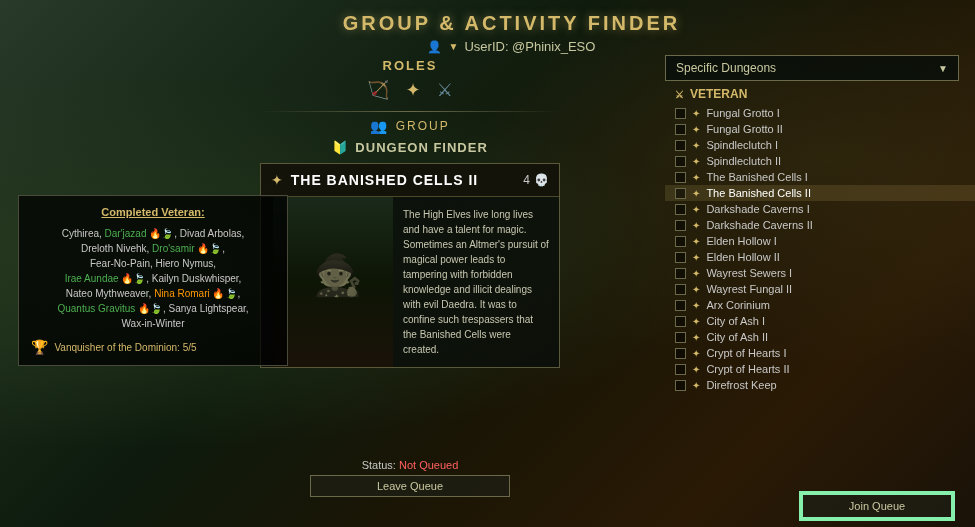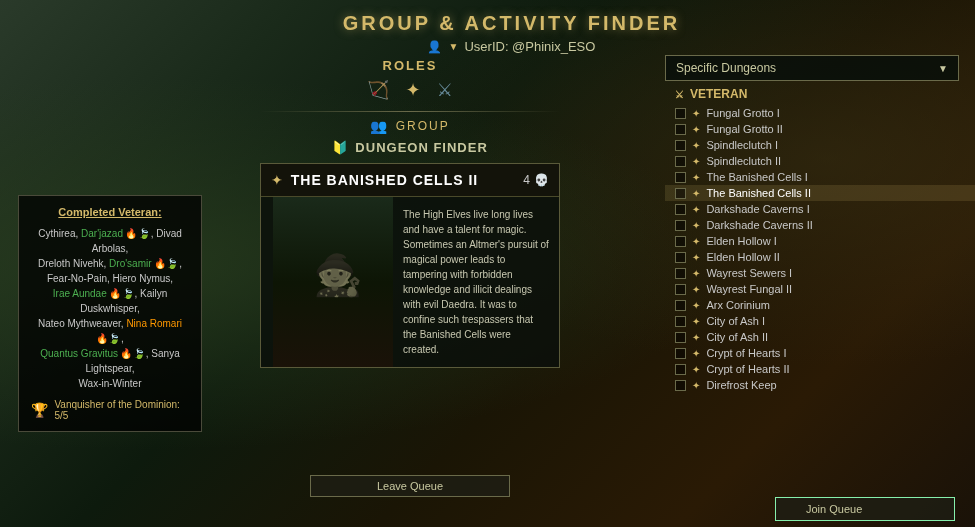--- a/index.html
+++ b/index.html
@@ -58,21 +58,21 @@
     }
     .user-icon { color: #7ab87a; font-size: 12px; }
     .arrow-icon { color: #d4b96a; font-size: 10px; }
     .user-id { color: #c8c8a0; font-size: 13px; }
 
     
     .left-panel {
       position: absolute;
       left: 18px;
       top: 195px;
-      width: 184px;
+      width: 270px;
       background: rgba(0,0,0,0.75);
       border: 1px solid #4a4a3a;
       padding: 10px 12px;
     }
     .completed-title {
       color: #d4b96a;
       font-size: 11px;
       font-weight: bold;
       text-align: center;
       margin-bottom: 8px;
@@ -361,27 +361,27 @@
     .list-dungeon-name.highlighted {
       color: #ffffff;
     }
 
     
     .join-queue-btn {
       position: absolute;
       bottom: 6px;
       right: 20px;
       background: rgba(30,30,20,0.8);
-      border: 1px solid #86efac;
+      border: 4px solid #86efac;
       color: #c8c8a0;
       font-size: 11px;
       padding: 5px 30px;
       cursor: pointer;
-      width: 180px;
-      text-align: left;
+      width: 156px;
+      text-align: center;
     }
 
     
     .section-divider {
       height: 1px;
       background: linear-gradient(90deg, transparent, #6a6a4a, transparent);
       margin: 6px 0;
     }
   </style>
 </head>
@@ -442,20 +442,24 @@
         </div>
         <div class="dungeon-desc">
           <div class="dungeon-desc-text">The High Elves live long lives and have a talent for magic. Sometimes an Altmer's pursuit of magical power leads to tampering with forbidden knowledge and illicit dealings with evil Daedra. It was to confine such trespassers that the Banished Cells were created.</div>
         </div>
       </div>
     </div>
 
   </div>
 
   <div class="status-bar">
+    <div class="status-text">
+      <span>Status:</span>
+      <span class="status-value">Not Queued</span>
+    </div>
     <div class="leave-queue-btn">Leave Queue</div>
   </div>
 
   <div class="left-panel">
     <div class="completed-title">Completed Veteran:</div>
     <div class="player-list">
       <span class="player-white">Cythirea, </span><span class="player-green">Dar'jazad</span><span class="player-yellow"> 🔥🍃</span><span class="player-white">, Divad Arbolas,</span><br>
       <span class="player-white">Dreloth Nivehk, </span><span class="player-green">Dro'samir</span><span class="player-yellow"> 🔥🍃</span><span class="player-white">,</span><br>
       <span class="player-white">Fear-No-Pain, Hiero Nymus,</span><br>
       <span class="player-green">Irae Aundae</span><span class="player-yellow"> 🔥🍃</span><span class="player-white">, Kailyn Duskwhisper,</span><br>

